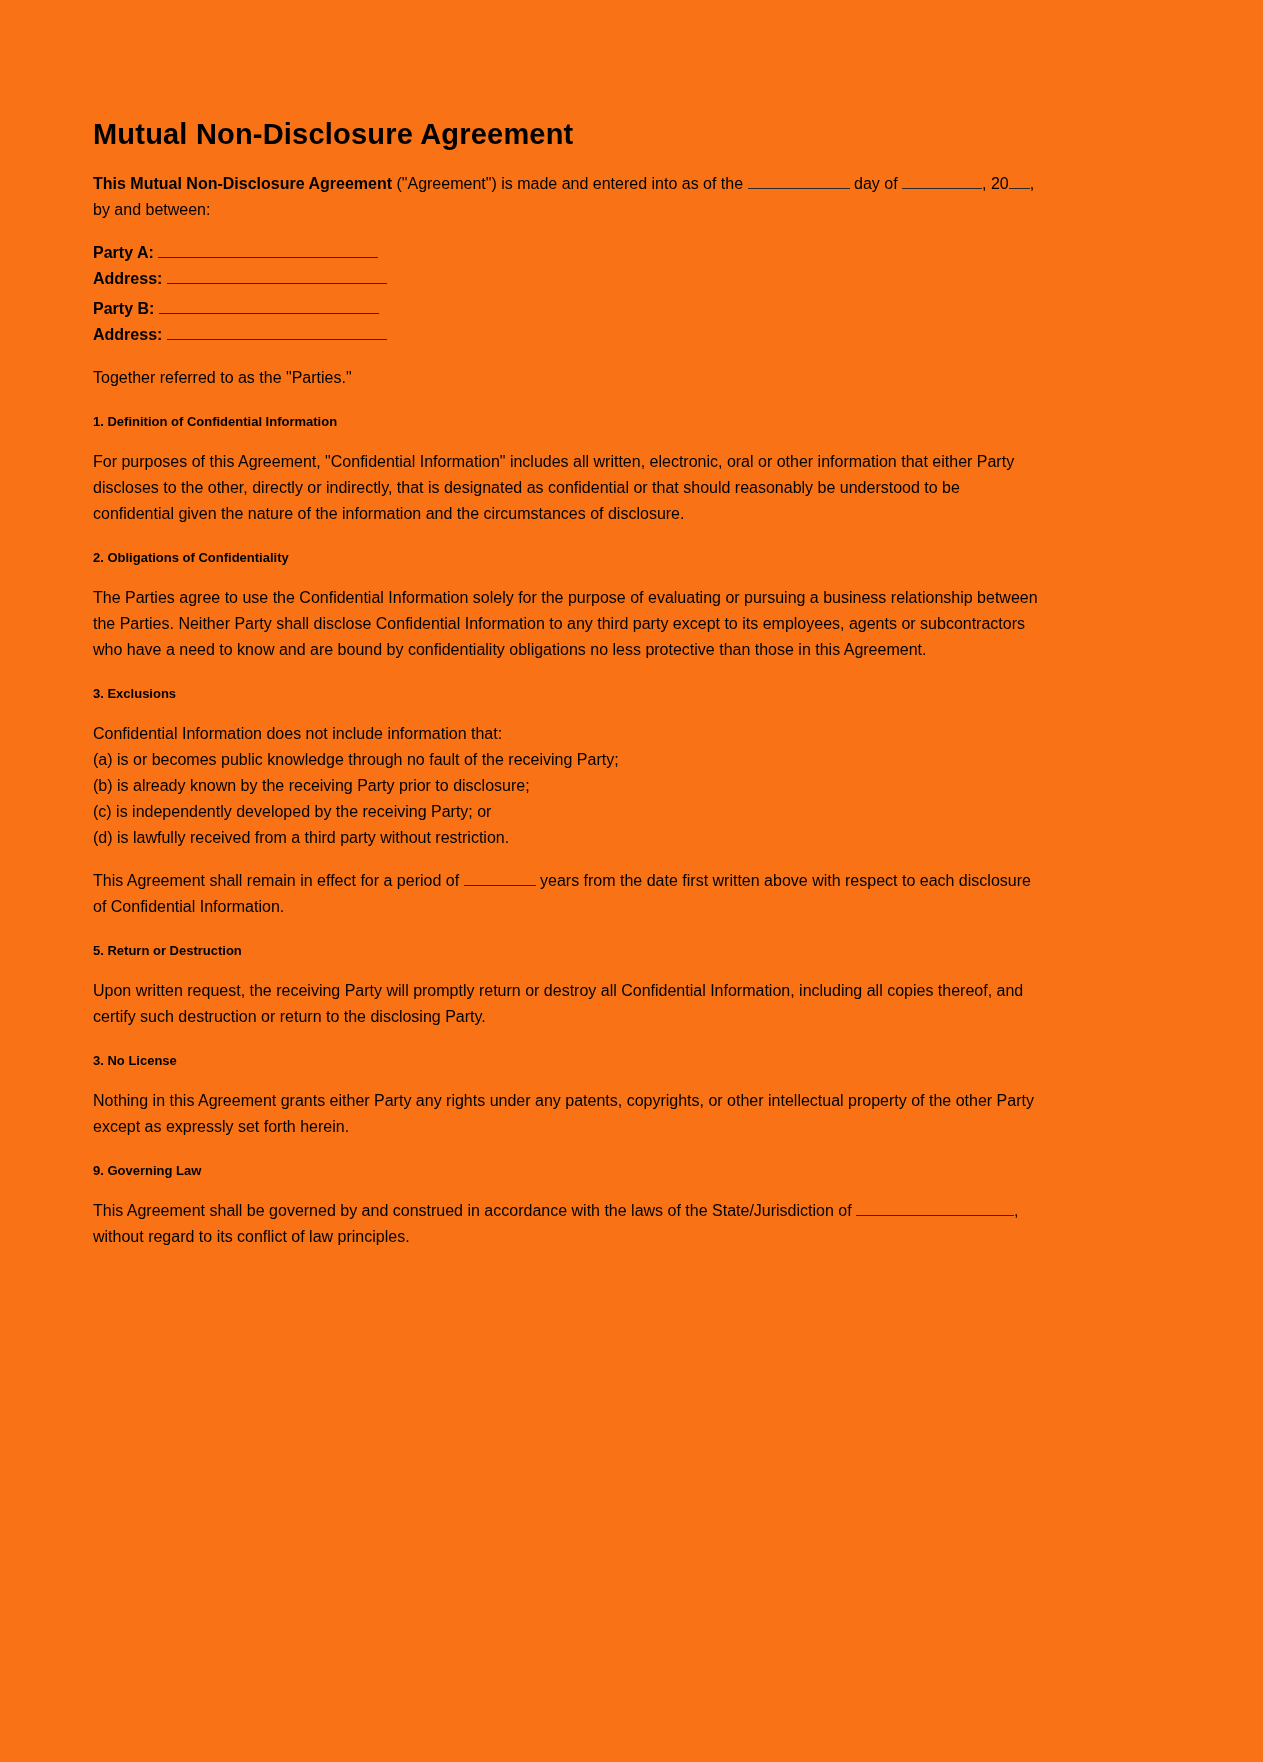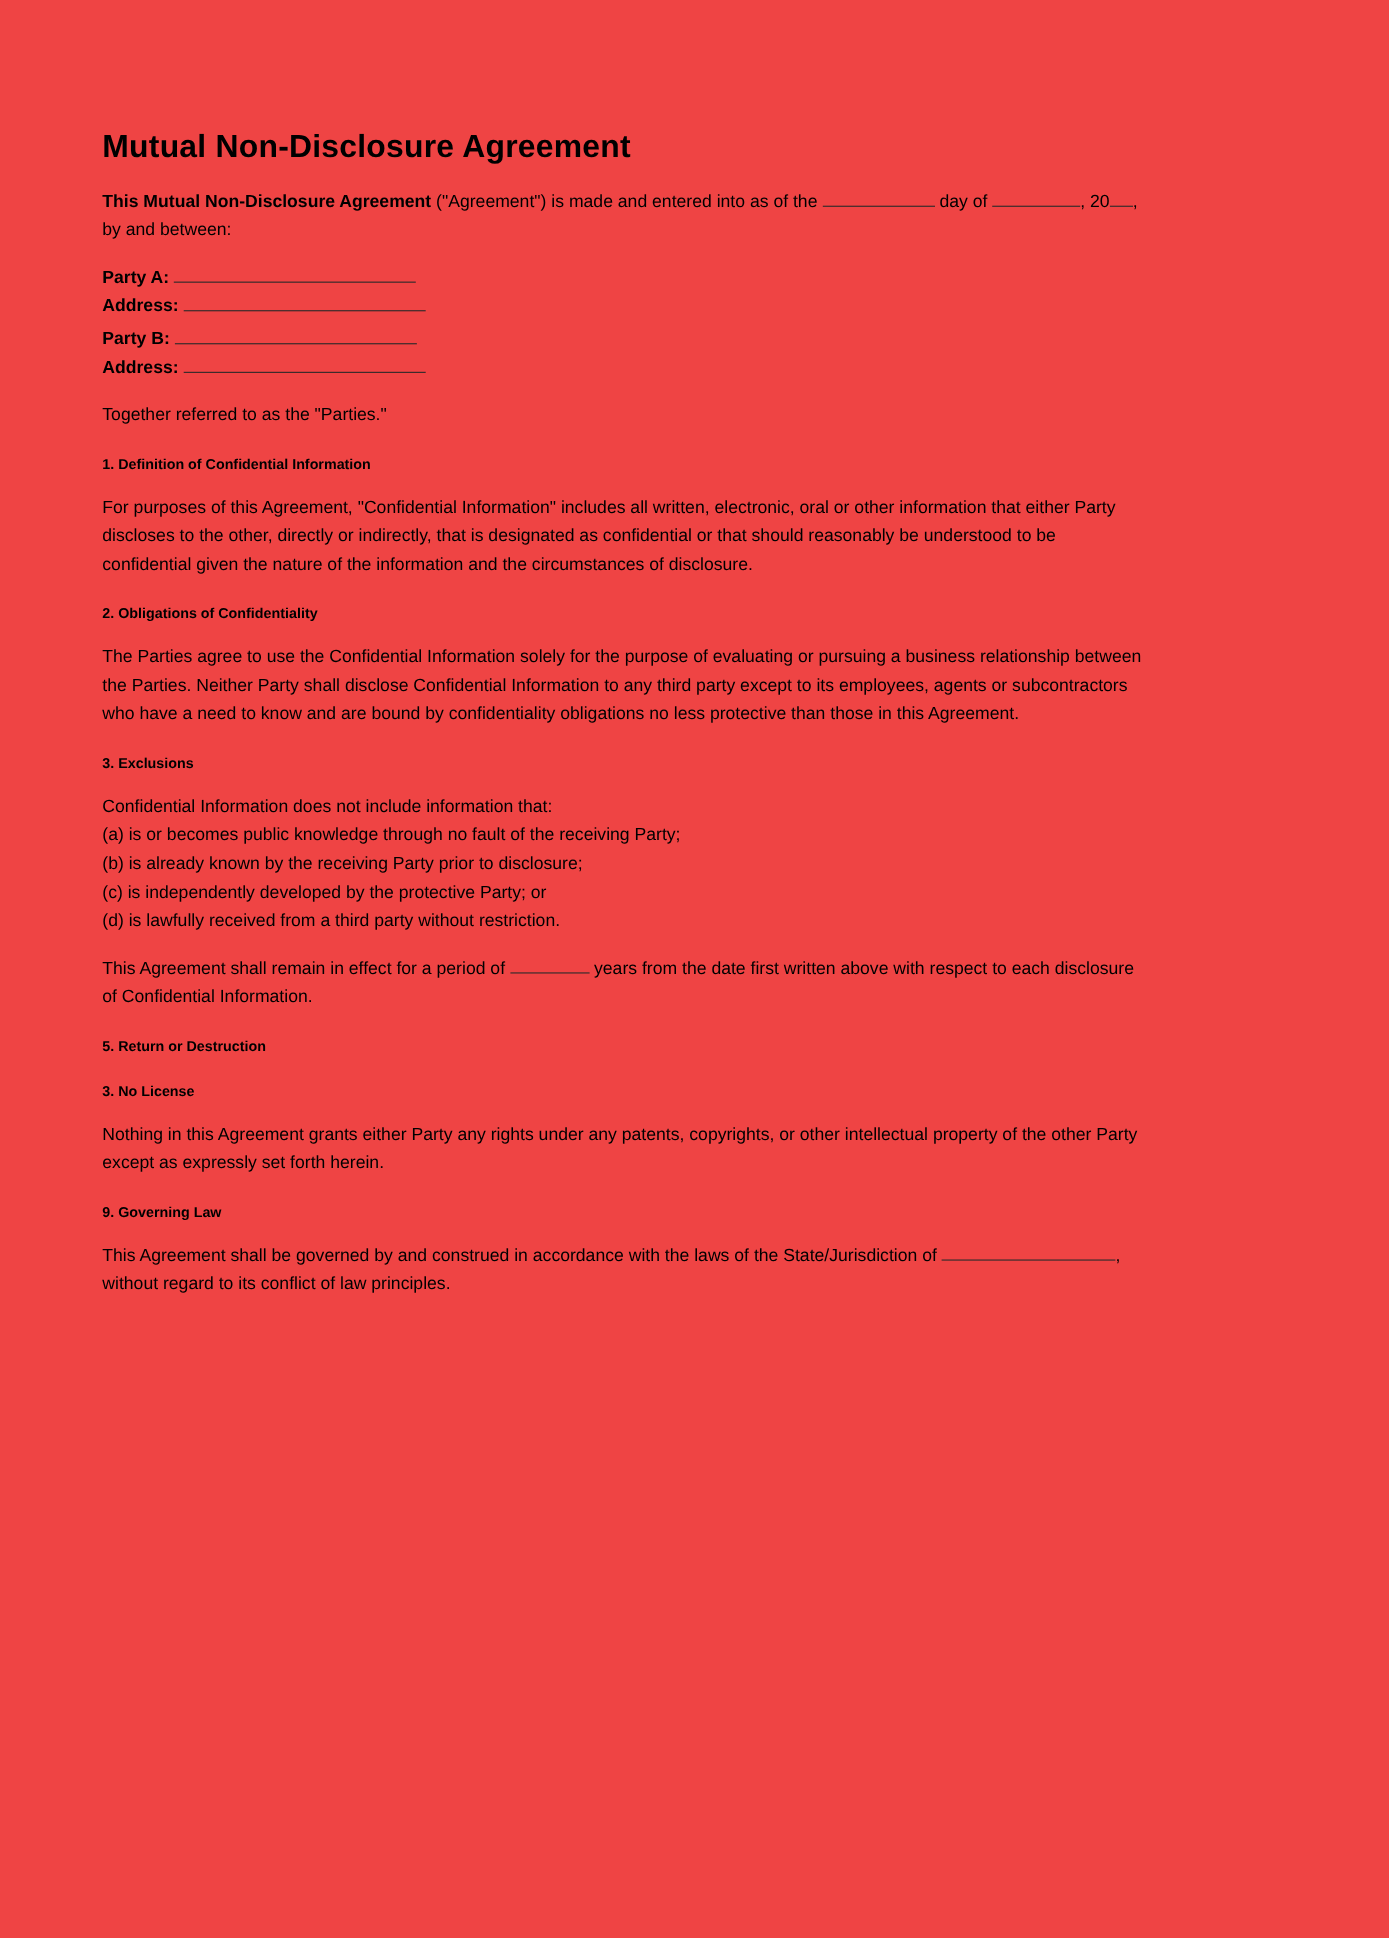--- a/index.html
+++ b/index.html
@@ -7,21 +7,21 @@
   body {
     width: 1263px;
     height: 1762px;
     font-family: "Liberation Sans", sans-serif;
     color: #000000;
     overflow: hidden;
   }
   .page {
     width: 1263px;
     height: 1762px;
-    background: #ef4444;
+    background: #f97316;
     position: relative;
   }
   .content {
     padding: 118px 0 0 93px;
     width: 1040px;
     height: 1312px;
     overflow: hidden;
   }
   h1.doc-title {
     font-size: 29px;
@@ -86,27 +86,28 @@
     <p class="para">For purposes of this Agreement, "Confidential Information" includes all written, electronic, oral or other information that either Party discloses to the other, directly or indirectly, that is designated as confidential or that should reasonably be understood to be confidential given the nature of the information and the circumstances of disclosure.</p>
 
     <h2 class="sec-heading">2. Obligations of Confidentiality</h2>
     <p class="para">The Parties agree to use the Confidential Information solely for the purpose of evaluating or pursuing a business relationship between the Parties. Neither Party shall disclose Confidential Information to any third party except to its employees, agents or subcontractors who have a need to know and are bound by confidentiality obligations no less protective than those in this Agreement.</p>
 
     <h2 class="sec-heading">3. Exclusions</h2>
     <div class="clause-block">
       <div class="clause-line">Confidential Information does not include information that:</div>
       <div class="clause-line">(a) is or becomes public knowledge through no fault of the receiving Party;</div>
       <div class="clause-line">(b) is already known by the receiving Party prior to disclosure;</div>
-      <div class="clause-line">(c) is independently developed by the protective Party; or</div>
+      <div class="clause-line">(c) is independently developed by the receiving Party; or</div>
       <div class="clause-line">(d) is lawfully received from a third party without restriction.</div>
     </div>
 
     <p class="para"><span>This Agreement shall remain in effect for a period of </span><span class="blank w-years"></span><span> years from the date first written above with respect to each disclosure of Confidential Information.</span></p>
 
     <h2 class="sec-heading">5. Return or Destruction</h2>
+    <p class="para">Upon written request, the receiving Party will promptly return or destroy all Confidential Information, including all copies thereof, and certify such destruction or return to the disclosing Party.</p>
 
     <h2 class="sec-heading">3. No License</h2>
     <p class="para">Nothing in this Agreement grants either Party any rights under any patents, copyrights, or other intellectual property of the other Party except as expressly set forth herein.</p>
 
     <h2 class="sec-heading">9. Governing Law</h2>
     <p class="para"><span>This Agreement shall be governed by and construed in accordance with the laws of the State/Jurisdiction of </span><span class="blank w-state"></span><span>, without regard to its conflict of law principles.</span></p>
 
   </div>
 </div>
 

